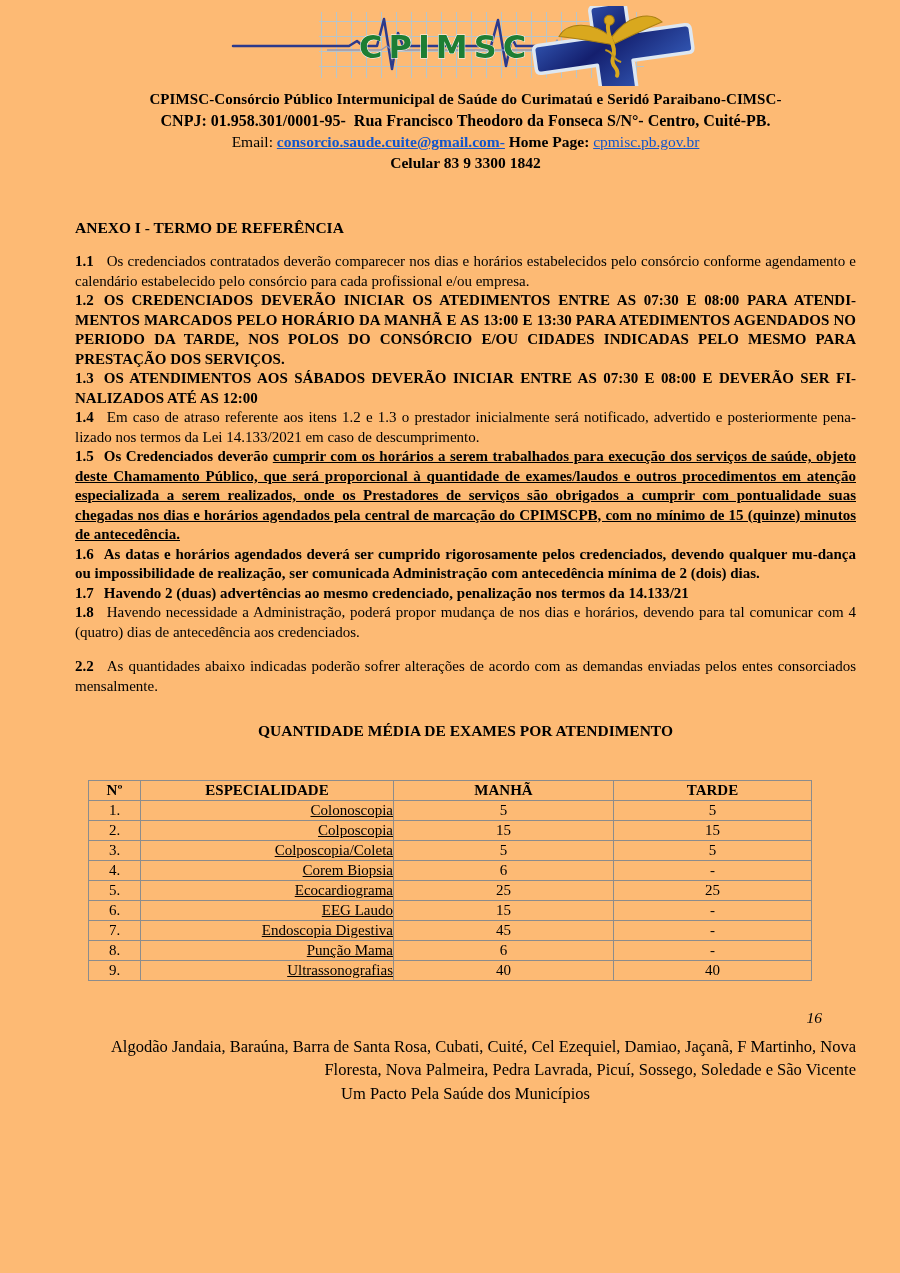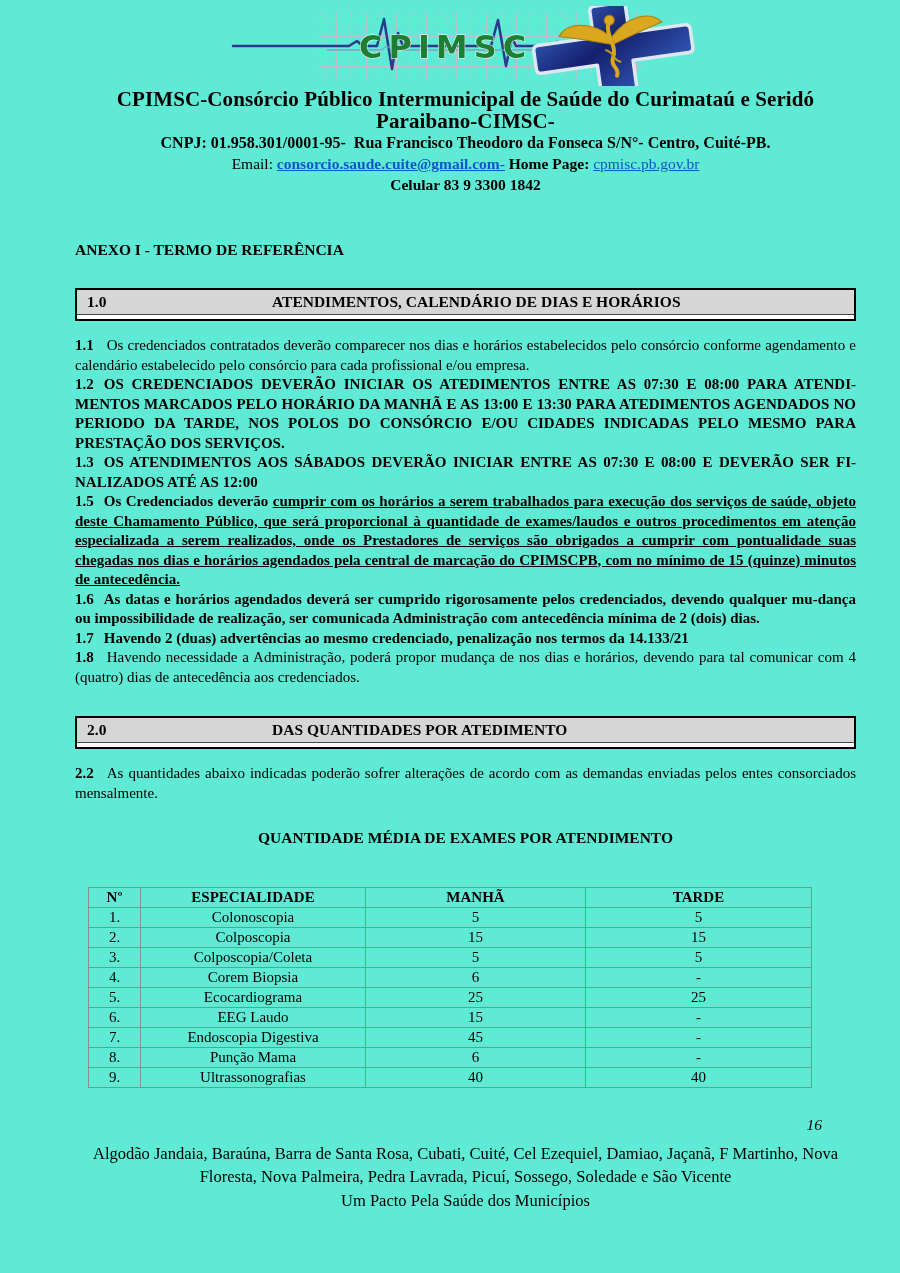--- a/index.html
+++ b/index.html
@@ -3,27 +3,27 @@
 <meta charset="utf-8">
 <style>
   * { box-sizing: border-box; }
   html, body { margin: 0; padding: 0; background: #ffffff; }
   body { width: 900px; font-family: "Liberation Serif", serif; color: #000; }
   .page {
     position: relative;
     width: 900px; height: 1273px;
     padding: 6px 44px 0 75px;
     overflow: hidden;
-    background: #5eead4;
+    background: #fdba74;
   }
 
   
   .letterhead { text-align: center; }
   .logo-wrap { height: 82px; line-height: 0; }
-  .org-line1 { font-weight: bold; font-size: 21px; line-height: 22px; letter-spacing: 0.1px; }
+  .org-line1 { font-weight: bold; font-size: 15px; line-height: 22px; letter-spacing: 0.1px; }
   .org-line2 { font-weight: bold; font-size: 16px;  line-height: 21px; }
   .org-line2 .addr { margin-left: 8px; }
   .contact-line { font-size: 15.5px; line-height: 21px; }
   .contact-line .plain { font-weight: normal; }
   .contact-line .bold  { font-weight: bold; }
   a.doc-link { color: #1155CC; text-decoration: underline; cursor: pointer; }
   a.doc-link.em { font-weight: bold; }
   .phone-line { font-weight: bold; font-size: 15.5px; line-height: 21px; }
 
   
@@ -56,27 +56,27 @@
     font-size: 15px;
   }
   table.exams th, table.exams td {
     border: 1px solid #8c8c8c;
     padding: 1px 0;
     height: 20px;
     line-height: 17px;
   }
   table.exams th { font-weight: bold; text-align: center; }
   td.col0 { width: 52px;  text-align: center; }
-  td.col1 { width: 225px; text-align: center; padding-left: 12px; }
+  td.col1 { width: 253px; text-align: right; padding-left: 12px; text-decoration: underline; }
   td.col2 { width: 220px; text-align: center; }
   td.col3 { text-align: center; }
 
   
   .page-number { margin-top: 28px; text-align: right; font-style: italic; font-size: 15.5px; padding-right: 34px; }
-  .municipalities { text-align: center; font-size: 16.5px; line-height: 23px; margin: 8px auto 0 auto; max-width: 790px; }
+  .municipalities { text-align: right; font-size: 16.5px; line-height: 23px; margin: 8px auto 0 auto; max-width: 790px; }
   .motto { text-align: center; font-size: 16.5px; line-height: 23px; margin-top: 1px; }
 </style>
 </head>
 <body>
 
 <div class="page">
 
   <header class="letterhead">
     <div class="logo-wrap">
       <svg width="470" height="80" viewBox="0 0 470 80" aria-hidden="true">
@@ -122,43 +122,32 @@
       <span class="plain">Email:</span>
       <a class="doc-link em">consorcio.saude.cuite@gmail.com-</a>
       <span class="bold">Home Page:</span>
       <a class="doc-link">cpmisc.pb.gov.br</a>
     </div>
     <div class="phone-line">Celular 83 9 3300 1842</div>
   </header>
 
   <h1 class="doc-title">ANEXO I - TERMO DE REFERÊNCIA</h1>
 
-  <div class="section-bar">
-    <div class="bar-inner">
-      <span class="sec-num">1.0</span>
-      <span class="sec-title">ATENDIMENTOS, CALENDÁRIO DE DIAS E HORÁRIOS</span>
-    </div>
-  </div>
 
   <div class="para-block">
     <p><span class="pnum">1.1</span><span>Os credenciados contratados deverão comparecer nos dias e horários estabelecidos pelo consórcio conforme agendamento e calendário estabelecido pelo consórcio para cada profissional e/ou empresa.</span></p>
     <p class="bold"><span class="pnum">1.2</span><span>OS CREDENCIADOS DEVERÃO INICIAR OS ATEDIMENTOS  ENTRE AS 07:30 E 08:00 PARA ATENDI-MENTOS MARCADOS PELO HORÁRIO DA MANHÃ E AS 13:00 E 13:30 PARA ATEDIMENTOS AGENDADOS NO PERIODO DA TARDE, NOS POLOS DO CONSÓRCIO E/OU CIDADES INDICADAS PELO MESMO PARA PRESTAÇÃO DOS SERVIÇOS.</span></p>
     <p class="bold"><span class="pnum">1.3</span><span>OS ATENDIMENTOS AOS SÁBADOS DEVERÃO INICIAR ENTRE AS 07:30 E 08:00 E DEVERÃO SER FI-NALIZADOS ATÉ AS 12:00</span></p>
+    <p><span class="pnum">1.4</span><span>Em caso de atraso referente aos itens 1.2 e 1.3 o prestador inicialmente será notificado, advertido e posteriormente pena-lizado nos termos da Lei 14.133/2021 em caso de descumprimento.</span></p>
     <p class="bold"><span class="pnum">1.5</span><span>Os Credenciados deverão </span><span class="u">cumprir com os horários a serem trabalhados para execução dos serviços de saúde, objeto deste Chamamento Público, que será proporcional à quantidade de exames/laudos e outros procedimentos em atenção especializada a serem realizados, onde os Prestadores de serviços são obrigados a cumprir com pontualidade suas chegadas nos dias e horários agendados pela central de marcação do CPIMSCPB, com no mínimo de 15 (quinze) minutos de antecedência.</span></p>
     <p class="bold"><span class="pnum">1.6</span><span>As datas e horários agendados deverá ser cumprido rigorosamente pelos credenciados, devendo qualquer mu-dança ou impossibilidade de realização, ser comunicada Administração com antecedência mínima de 2 (dois) dias.</span></p>
     <p class="bold"><span class="pnum">1.7</span><span>Havendo 2 (duas) advertências ao mesmo credenciado, penalização nos termos da 14.133/21</span></p>
     <p><span class="pnum">1.8</span><span>Havendo necessidade a Administração, poderá propor mudança de nos dias e horários, devendo para tal comunicar com 4 (quatro) dias de antecedência aos credenciados.</span></p>
   </div>
 
-  <div class="section-bar">
-    <div class="bar-inner">
-      <span class="sec-num">2.0</span>
-      <span class="sec-title">DAS QUANTIDADES POR ATEDIMENTO</span>
-    </div>
-  </div>
 
   <div class="para-block">
     <p><span class="pnum">2.2</span><span>As quantidades abaixo indicadas poderão sofrer alterações de acordo com as demandas enviadas pelos entes consorciados mensalmente.</span></p>
   </div>
 
   <h2 class="table-title">QUANTIDADE MÉDIA DE EXAMES POR ATENDIMENTO</h2>
 
   <table class="exams">
     <thead>
       <tr>

